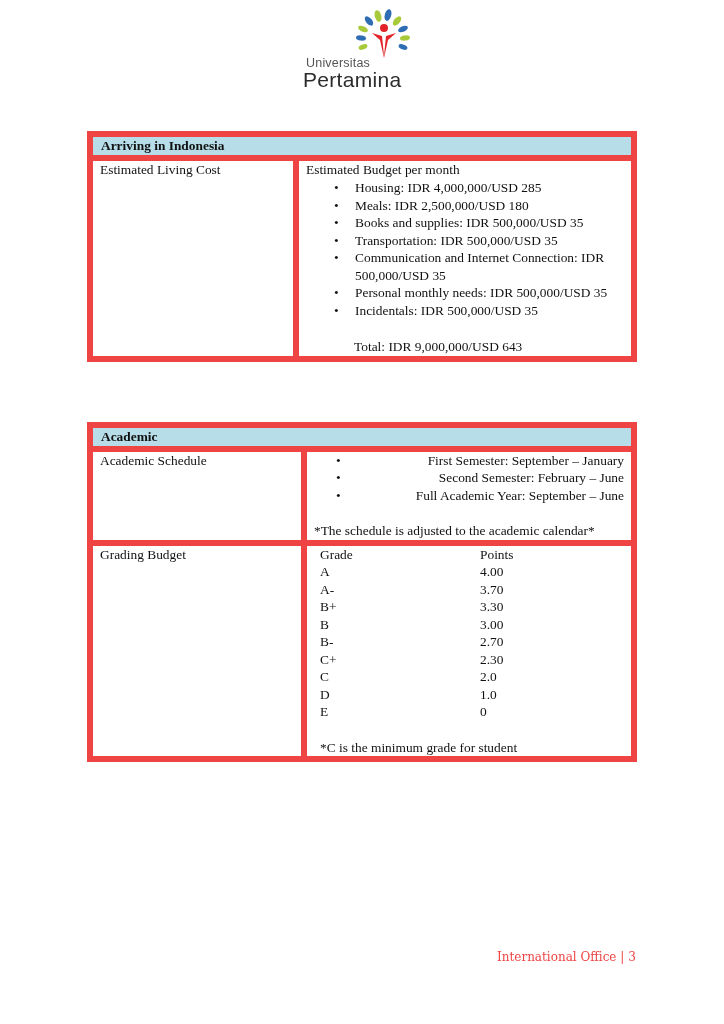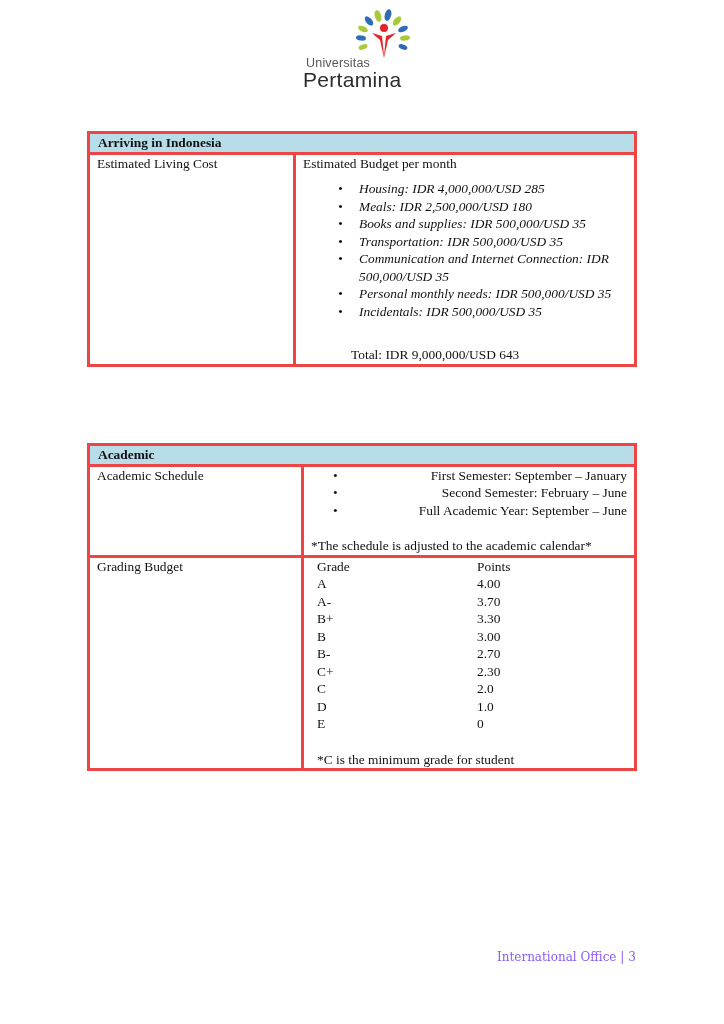--- a/index.html
+++ b/index.html
@@ -6,37 +6,37 @@
   body { width:724px; height:1024px; position:relative; overflow:hidden;
          font-family:"Liberation Serif", serif; color:#111; font-size:13.4px; }
   .logo { position:absolute; left:300px; top:6px; width:120px; height:88px; }
   .logo .uni { position:absolute; left:6px; top:50px; font-family:"Liberation Sans", sans-serif;
                font-size:12.5px; color:#555; letter-spacing:0.2px; }
   .logo .pert { position:absolute; left:3px; top:62px; font-family:"Liberation Sans", sans-serif;
                 font-size:21px; color:#2c2c2c; letter-spacing:0.3px; }
   .logo svg { position:absolute; left:48px; top:0; }
 
   table.doc { position:absolute; left:87px; border-collapse:collapse; width:550px; table-layout:fixed; }
-  table.doc td { border:3px solid #ef4444; vertical-align:top; padding:0 7px; line-height:17.5px; }
+  table.doc td { border:6px solid #ef4444; vertical-align:top; padding:0 7px; line-height:17.5px; }
   table.doc td.head { background:#b6dde8; font-weight:bold; padding:0 8px; }
   #t1 { top:131px; }
   #t1 col.c1 { width:206px; }
-  #t2 { top:443px; }
+  #t2 { top:422px; }
   #t2 col.c1 { width:214px; }
   .just { text-align:justify; }
-  ul.b { margin:8px; padding:0 0 0 31px; list-style:none;font-style:italic; }
+  ul.b { margin:1px; padding:0 0 0 31px; list-style:none; }
   ul.b li { position:relative; padding-left:17px; }
   ul.b li::before { content:"•"; position:absolute; left:-4px; top:0; }
   ul.b2 { margin:0; padding:0 0 0 19px; list-style:none; }
   ul.b2 li { position:relative; padding-left:24px;text-align:right; }
   ul.b2 li::before { content:"•"; position:absolute; left:3px; top:0; }
   .spacer { height:18px; }
   .grade-row { display:flex; padding-left:6px; }
   .grade-row .g { width:160px; }
-  .footer { position:absolute; left:497px; top:950px; font-family:"DejaVu Serif", serif; font-size:12px; color:#8b5cf6; }
+  .footer { position:absolute; left:497px; top:950px; font-family:"DejaVu Serif", serif; font-size:12px; color:#ef4444; }
 </style>
 </head>
 <body>
 
 <div class="logo">
   <svg width="72" height="56" viewBox="0 0 72 56">
     <g>
       <ellipse cx="30" cy="10" rx="3.2" ry="6" fill="#a8c93a" transform="rotate(-15 30 10)"></ellipse>
       <ellipse cx="40" cy="9" rx="3.2" ry="6" fill="#2e6db4" transform="rotate(15 40 9)"></ellipse>
       <ellipse cx="21" cy="15" rx="3" ry="5.5" fill="#2e6db4" transform="rotate(-40 21 15)"></ellipse>

